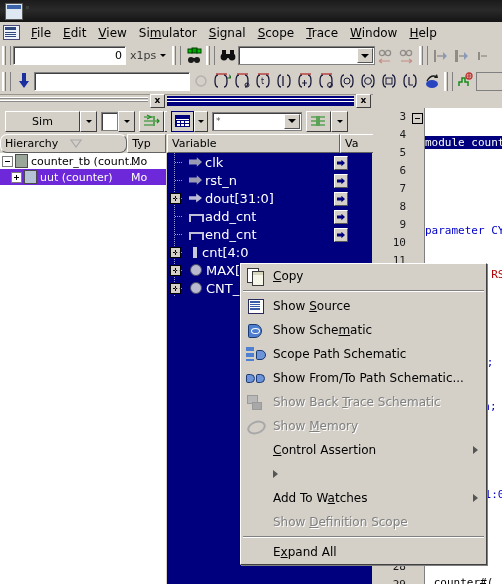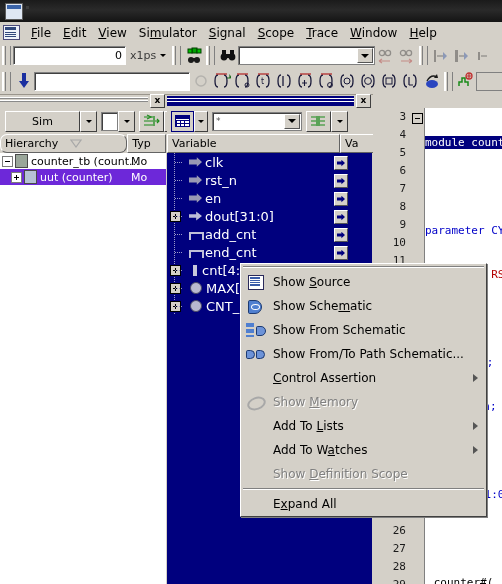--- a/index.html
+++ b/index.html
@@ -623,26 +623,20 @@
     <div class="vrow">
       <span class="vdots"></span>
       <span class="vicon ico-wire"></span>
       <span>clk</span>
       <span class="varrow-btn"></span>
     </div>
     <div class="vrow">
       <span class="vdots"></span>
       <span class="vicon ico-wire"></span>
       <span>rst_n</span>
-      <span class="varrow-btn"></span>
-    </div>
-    <div class="vrow">
-      <span class="vdots"></span>
-      <span class="vicon ico-wire"></span>
-      <span>en</span>
       <span class="varrow-btn"></span>
     </div>
     <div class="vrow">
       <span class="vdots">
           <span class="vplus"></span>
         </span>
       <span class="vicon ico-bus"></span>
       <span>dout[31:0]</span>
       <span class="varrow-btn"></span>
     </div>
@@ -742,49 +736,56 @@
     
     
     
     
     
     
   </div>
 </div>
 
 <div id="ctxmenu">
+  <div class="mi">
+    <span class="mico g-copy"></span>
+    <span class="mlbl"><u>C</u>opy</span>
+  </div>
   <div class="msep"></div>
   <div class="mi">
     <span class="mico g-src"></span>
     <span class="mlbl">Show <u>S</u>ource</span>
   </div>
   <div class="mi">
     <span class="mico g-sch"></span>
     <span class="mlbl">Show Sche<u>m</u>atic</span>
   </div>
   <div class="mi">
     <span class="mico g-path"></span>
-    <span class="mlbl">Show From Schematic</span>
+    <span class="mlbl">Scope Path Schematic</span>
   </div>
   <div class="mi">
     <span class="mico g-fromto"></span>
     <span class="mlbl">Show From/To Path Schematic...</span>
+  </div>
+  <div class="mi disabled">
+    <span class="mico g-back"></span>
+    <span class="mlbl">Show Back <u>T</u>race Schematic</span>
+  </div>
+  <div class="mi disabled">
+    <span class="mico g-mem"></span>
+    <span class="mlbl">Show <u>M</u>emory</span>
   </div>
   <div class="mi">
     <span class="mico"></span>
     <span class="mlbl"><u>C</u>ontrol Assertion</span>
     <span class="sub"></span>
   </div>
-  <div class="mi disabled">
-    <span class="mico g-mem"></span>
-    <span class="mlbl">Show <u>M</u>emory</span>
-  </div>
   <div class="mi">
     <span class="mico"></span>
-    <span class="mlbl">Add To <u>L</u>ists</span>
     <span class="sub"></span>
   </div>
   <div class="mi">
     <span class="mico"></span>
     <span class="mlbl">Add To W<u>a</u>tches</span>
     <span class="sub"></span>
   </div>
   <div class="mi disabled">
     <span class="mico"></span>
     <span class="mlbl">Show <u>D</u>efinition Scope</span>

